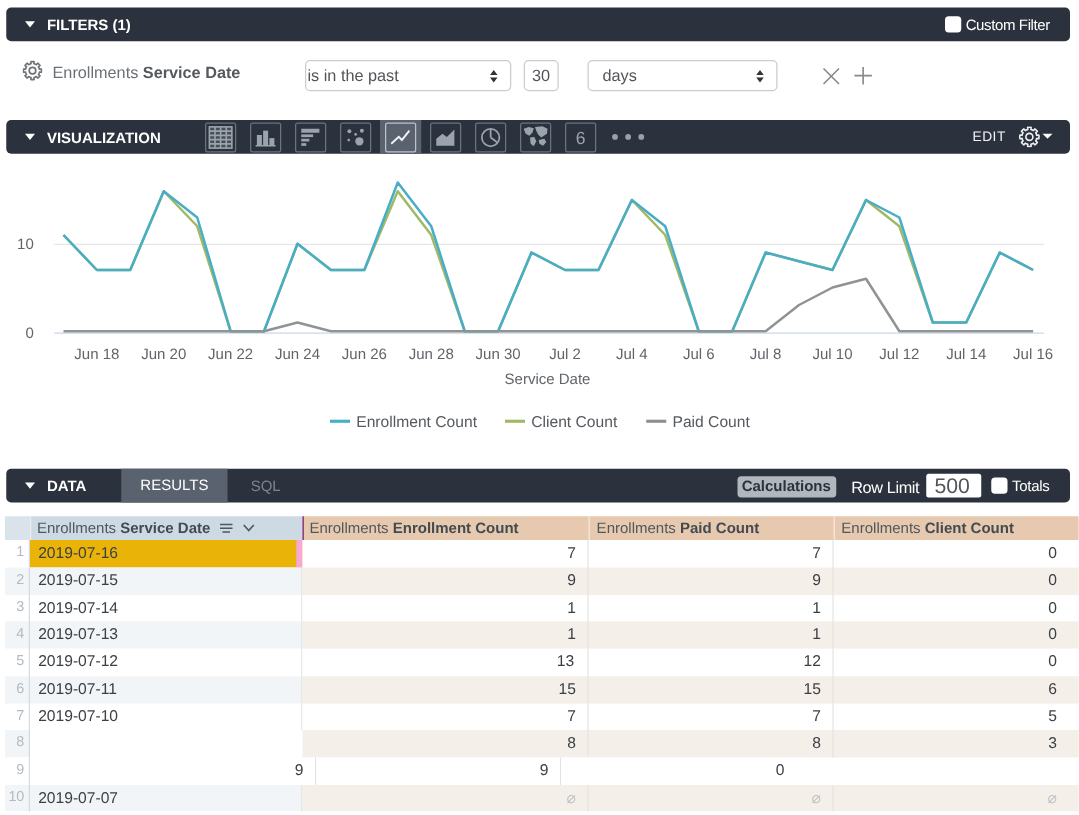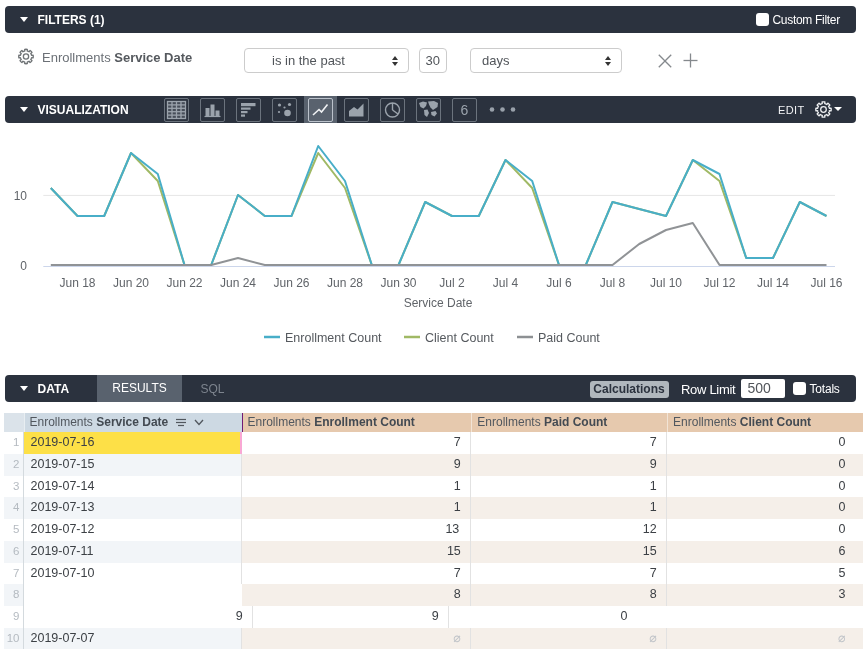--- a/index.html
+++ b/index.html
@@ -27,21 +27,21 @@
   <div style="position:absolute; left:768px; top:7px; color:#fff; font-size:12px; letter-spacing:-0.3px;">Custom Filter</div>
 </div>
 
 <div class="abs" style="left:17.5px; top:47.5px;">
   <svg width="16" height="17" viewBox="0 0 17 17" fill="none" stroke="#6f7376" stroke-width="1.4" stroke-linejoin="round">
     <path d="M8.50,0.80 L8.70,0.80 L8.90,0.81 L9.10,0.82 L9.30,0.84 L9.51,0.87 L9.70,0.89 L9.90,0.93 L9.75,2.63 L9.90,2.67 L10.05,2.70 L10.20,2.75 L10.35,2.79 L10.50,2.84 L10.65,2.90 L10.80,2.96 L10.94,3.02 L11.08,3.08 L11.22,3.15 L11.36,3.23 L11.50,3.30 L11.63,3.38 L11.77,3.47 L12.86,2.15 L13.03,2.27 L13.19,2.39 L13.35,2.52 L13.50,2.64 L13.65,2.78 L13.80,2.91 L13.94,3.06 L14.09,3.20 L14.22,3.35 L14.36,3.50 L14.48,3.65 L14.61,3.81 L14.73,3.97 L14.85,4.14 L13.53,5.23 L13.62,5.37 L13.70,5.50 L13.77,5.64 L13.85,5.78 L13.92,5.92 L13.98,6.06 L14.04,6.20 L14.10,6.35 L14.16,6.50 L14.21,6.65 L14.25,6.80 L14.30,6.95 L14.33,7.10 L14.37,7.25 L16.07,7.10 L16.11,7.30 L16.13,7.49 L16.16,7.70 L16.18,7.90 L16.19,8.10 L16.20,8.30 L16.20,8.50 L16.20,8.70 L16.19,8.90 L16.18,9.10 L16.16,9.30 L16.13,9.51 L16.11,9.70 L16.07,9.90 L14.37,9.75 L14.33,9.90 L14.30,10.05 L14.25,10.20 L14.21,10.35 L14.16,10.50 L14.10,10.65 L14.04,10.80 L13.98,10.94 L13.92,11.08 L13.85,11.22 L13.77,11.36 L13.70,11.50 L13.62,11.63 L13.53,11.77 L14.85,12.86 L14.73,13.03 L14.61,13.19 L14.48,13.35 L14.36,13.50 L14.22,13.65 L14.09,13.80 L13.94,13.94 L13.80,14.09 L13.65,14.22 L13.50,14.36 L13.35,14.48 L13.19,14.61 L13.03,14.73 L12.86,14.85 L11.77,13.53 L11.63,13.62 L11.50,13.70 L11.36,13.77 L11.22,13.85 L11.08,13.92 L10.94,13.98 L10.80,14.04 L10.65,14.10 L10.50,14.16 L10.35,14.21 L10.20,14.25 L10.05,14.30 L9.90,14.33 L9.75,14.37 L9.90,16.07 L9.70,16.11 L9.51,16.13 L9.30,16.16 L9.10,16.18 L8.90,16.19 L8.70,16.20 L8.50,16.20 L8.30,16.20 L8.10,16.19 L7.90,16.18 L7.70,16.16 L7.49,16.13 L7.30,16.11 L7.10,16.07 L7.25,14.37 L7.10,14.33 L6.95,14.30 L6.80,14.25 L6.65,14.21 L6.50,14.16 L6.35,14.10 L6.20,14.04 L6.06,13.98 L5.92,13.92 L5.78,13.85 L5.64,13.77 L5.50,13.70 L5.37,13.62 L5.23,13.53 L4.14,14.85 L3.97,14.73 L3.81,14.61 L3.65,14.48 L3.50,14.36 L3.35,14.22 L3.20,14.09 L3.06,13.94 L2.91,13.80 L2.78,13.65 L2.64,13.50 L2.52,13.35 L2.39,13.19 L2.27,13.03 L2.15,12.86 L3.47,11.77 L3.38,11.63 L3.30,11.50 L3.23,11.36 L3.15,11.22 L3.08,11.08 L3.02,10.94 L2.96,10.80 L2.90,10.65 L2.84,10.50 L2.79,10.35 L2.75,10.20 L2.70,10.05 L2.67,9.90 L2.63,9.75 L0.93,9.90 L0.89,9.70 L0.87,9.51 L0.84,9.30 L0.82,9.10 L0.81,8.90 L0.80,8.70 L0.80,8.50 L0.80,8.30 L0.81,8.10 L0.82,7.90 L0.84,7.70 L0.87,7.49 L0.89,7.30 L0.93,7.10 L2.63,7.25 L2.67,7.10 L2.70,6.95 L2.75,6.80 L2.79,6.65 L2.84,6.50 L2.90,6.35 L2.96,6.20 L3.02,6.06 L3.08,5.92 L3.15,5.78 L3.23,5.64 L3.30,5.50 L3.38,5.37 L3.47,5.23 L2.15,4.14 L2.27,3.97 L2.39,3.81 L2.52,3.65 L2.64,3.50 L2.78,3.35 L2.91,3.20 L3.06,3.06 L3.20,2.91 L3.35,2.78 L3.50,2.64 L3.65,2.52 L3.81,2.39 L3.97,2.27 L4.14,2.15 L5.23,3.47 L5.37,3.38 L5.50,3.30 L5.64,3.23 L5.78,3.15 L5.92,3.08 L6.06,3.02 L6.20,2.96 L6.35,2.90 L6.50,2.84 L6.65,2.79 L6.80,2.75 L6.95,2.70 L7.10,2.67 L7.25,2.63 L7.10,0.93 L7.30,0.89 L7.49,0.87 L7.70,0.84 L7.90,0.82 L8.10,0.81 L8.30,0.80 Z"></path>
     <circle cx="8.5" cy="8.5" r="2.8"></circle>
   </svg>
 </div>
 <div class="abs" style="left:42px; top:50px; font-size:13px; color:#6b7076;">Enrollments <b style="color:#55595e;">Service Date</b></div>
-<div class="sel" style="left:244px; top:47.5px; width:165px; padding-left:27px;">is in the past
+<div class="sel" style="left:244px; top:47.5px; width:165px; padding-left:1px;">is in the past
   <span class="updown">
       <b class="u"></b>
       <b class="d"></b>
     </span>
 </div>
 <div class="sel" style="left:419px; top:47.5px; width:28px; text-align:right; padding-right:6px;">30</div>
 <div class="sel" style="left:470px; top:47.5px; width:152px; padding-left:11px;">days
   <span class="updown">
       <b class="u"></b>
       <b class="d"></b>
@@ -189,21 +189,21 @@
   </g>
 </svg>
 
 <div class="bar" style="top:375px;">
   <div class="tri" style="left:15px; top:11px;"></div>
   <div class="bartitle" style="left:33px; top:7px;">DATA</div>
   <div style="position:absolute; left:92.5px; top:0; width:85px; height:27px; background:#59626e; color:#fff; font-size:12px; text-align:center; line-height:27px;">RESULTS</div>
   <div style="position:absolute; left:196px; top:7px; color:#7d848e; font-size:12px;">SQL</div>
   <div style="position:absolute; left:585px; top:5.5px; width:79px; height:17.5px; background:#b0b7bd; border-radius:3px; color:#2b323e; font-size:12px; font-weight:bold; text-align:center; line-height:17px;">Calculations</div>
   <div style="position:absolute; left:676.5px; top:6.5px; color:#fff; font-size:13px; letter-spacing:-0.3px;">Row Limit</div>
-  <div style="position:absolute; left:736px; top:4px; width:44px; height:19px; background:#fff; border-radius:2px; color:#51555a; font-size:14px; line-height:19px; padding-left:7px;">500</div>
+  <div style="position:absolute; left:736px; top:4px; width:44px; height:19px; background:#fff; border-radius:2px; color:#51555a; font-size:17px; line-height:19px; padding-left:7px;">500</div>
   <div class="cb" style="left:788.5px; top:7px;"></div>
   <div style="position:absolute; left:805px; top:7px; color:#fff; font-size:12px; letter-spacing:-0.2px;">Totals</div>
 </div>
 
 <div class="abs" style="left:4px; top:413px; width:859px;">
 <div style="display:flex; height:19.4px; font-size:12px;">
   <div style="width:19.5px; background:#dbe3ea;"></div>
   <div style="width:218px; background:#cdd9e3; color:#51575e; line-height:19.4px; padding-left:5px; border-left:1px solid #e8eef2; white-space:nowrap;">Enrollments <b style="color:#434a52;">Service Date</b> <svg width="12" height="9" style="margin-left:3px;vertical-align:-1px;">
           <g stroke="#51575e" stroke-width="1.2">
             <line x1="1" y1="1.5" x2="11" y2="1.5"></line>
@@ -212,21 +212,21 @@
           </g>
         </svg> <svg width="10" height="7" style="margin-left:4px;vertical-align:0px;">
           <polyline points="1,1 5,5.5 9,1" fill="none" stroke="#51575e" stroke-width="1.3"></polyline>
         </svg></div>
   <div style="width:229.8px; background:#e6c9ae; color:#51575e; line-height:19.4px; padding-left:5px; border-left:1px solid #701a75; white-space:nowrap;">Enrollments <b style="color:#434a52;">Enrollment Count</b></div>
   <div style="width:195.8px; background:#e6c9ae; color:#51575e; line-height:19.4px; padding-left:5px; border-left:1px solid #f2e4d6; white-space:nowrap;">Enrollments <b style="color:#434a52;">Paid Count</b></div>
   <div style="width:195.9px; background:#e6c9ae; color:#51575e; line-height:19.4px; padding-left:5px; border-left:1px solid #f2e4d6; white-space:nowrap;">Enrollments <b style="color:#434a52;">Client Count</b></div>
 </div>
 <div style="display:flex; height:21.7px; font-size:12.5px; color:#3c4045; line-height:21.7px;">
   <div style="width:19.5px; background:#fff; color:#b4bac0; font-size:11.5px; text-align:right; padding-right:3px; border-right:1px solid #d4dade;">1</div>
-  <div style="width:218px; background:#fde047; padding-left:7px; border-right:2px solid #f9a8d4;">2019-07-16</div>
+  <div style="width:218px; background:#eab308; padding-left:7px; border-right:5px solid #f9a8d4;">2019-07-16</div>
   <div style="width:229.8px; background:#fff; text-align:right; padding-right:9.5px; border-right:1px solid #e2e2e2;">7</div>
   <div style="width:195.9px; background:#fff; text-align:right; padding-right:9.5px; border-right:1px solid #e2e2e2;">7</div>
   <div style="width:195.8px; background:#fff; text-align:right; padding-right:17.5px;">0</div>
 </div>
 <div style="display:flex; height:21.7px; font-size:12.5px; color:#3c4045; line-height:21.7px;">
   <div style="width:19.5px; background:#f2f5f8; color:#b4bac0; font-size:11.5px; text-align:right; padding-right:3px; border-right:1px solid #d4dade;">2</div>
   <div style="width:218px; background:#f2f5f8; padding-left:7px; border-right:1px solid #e2e2e2;">2019-07-15</div>
   <div style="width:229.8px; background:#f5efe9; text-align:right; padding-right:9.5px; border-right:1px solid #e2e2e2;">9</div>
   <div style="width:195.9px; background:#f5efe9; text-align:right; padding-right:9.5px; border-right:1px solid #e2e2e2;">9</div>
   <div style="width:195.8px; background:#f5efe9; text-align:right; padding-right:17.5px;">0</div>

